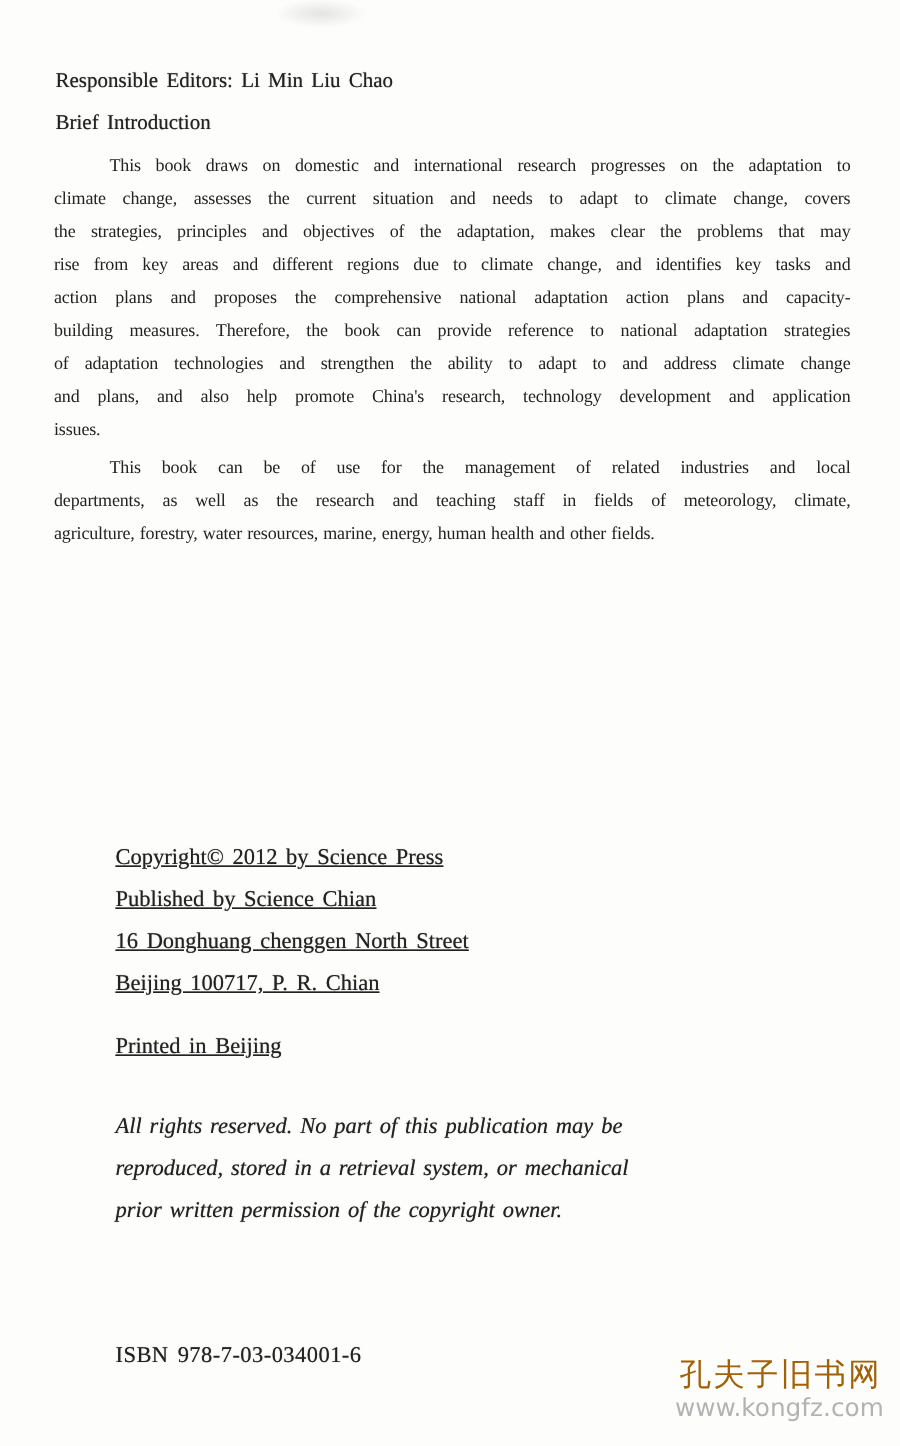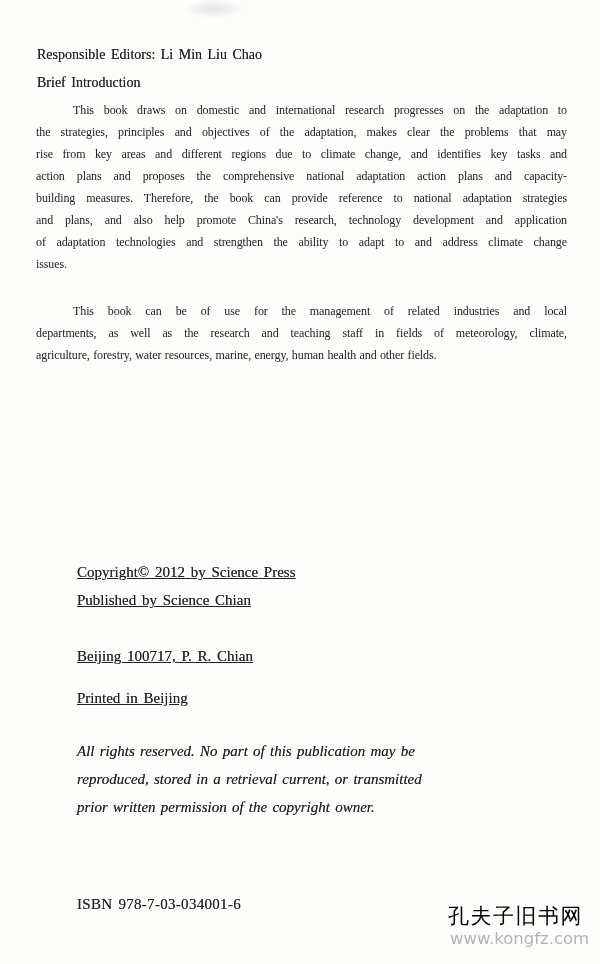--- a/index.html
+++ b/index.html
@@ -74,22 +74,23 @@
     word-spacing: 2px;
     height: 28px; line-height: 28px;
   }
   .wm-name {
     position: absolute;
     left: 448px; top: 902px;
     width: 140px;
     font-family: "DejaVu Serif", serif;
     font-size: 21px;
     letter-spacing: 1.5px;
-    color: #000000;
+    color: #a16207;
     white-space: nowrap;
+    text-align: right;
   }
   .wm-url {
     position: absolute;
     left: 450px; top: 929px;
     width: 140px;
     font-family: "DejaVu Sans", "Liberation Sans", sans-serif;
     font-size: 16.5px;
     color: #b3b3b3;
     white-space: nowrap;
   }
@@ -99,44 +100,46 @@
 
 <div class="page">
 
   <div class="smudge"></div>
 
   <div class="txt hline" style="top:45px">Responsible Editors: Li Min Liu Chao</div>
   <div class="txt hline" style="top:73px">Brief Introduction</div>
 
   <div class="intro" style="top:99px">
     <div class="intro-line indent">This book draws on domestic and international research progresses on the adaptation to</div>
+    <div class="intro-line">climate change, assesses the current situation and needs to adapt to climate change, covers</div>
     <div class="intro-line">the strategies, principles and objectives of the adaptation, makes clear the problems that may</div>
     <div class="intro-line">rise from key areas and different regions due to climate change, and identifies key tasks and</div>
     <div class="intro-line">action plans and proposes the comprehensive national adaptation action plans and capacity-</div>
     <div class="intro-line">building measures. Therefore, the book can provide reference to national adaptation strategies</div>
+    <div class="intro-line">of adaptation technologies and strengthen the ability to adapt to and address climate change</div>
     <div class="intro-line">and plans, and also help promote China's research, technology development and application</div>
-    <div class="intro-line">of adaptation technologies and strengthen the ability to adapt to and address climate change</div>
     <div class="intro-line lastline">issues.</div>
   </div>
 
   <div class="intro" style="top:300px">
     <div class="intro-line indent">This book can be of use for the management of related industries and local</div>
     <div class="intro-line">departments, as well as the research and teaching staff in fields of meteorology, climate,</div>
     <div class="intro-line lastline">agriculture, forestry, water resources, marine, energy, human health and other fields.</div>
   </div>
 
   <div class="txt imprint-line" style="top:558px">Copyright© 2012 by Science Press</div>
   <div class="txt imprint-line" style="top:586px">Published by Science Chian</div>
+  <div class="txt imprint-line" style="top:614px">16 Donghuang chenggen North Street</div>
   <div class="txt imprint-line" style="top:642px">Beijing 100717, P. R. Chian</div>
 
   <div class="txt imprint-line" style="top:684px">Printed in Beijing</div>
 
   <div class="rights">
     <div class="rights-line txt" style="position:static">All rights reserved. No part of this publication may be</div>
-    <div class="rights-line txt" style="position:static">reproduced, stored in a retrieval current, or transmitted</div>
+    <div class="rights-line txt" style="position:static">reproduced, stored in a retrieval system, or mechanical</div>
     <div class="rights-line txt" style="position:static">prior written permission of the copyright owner.</div>
   </div>
 
   <div class="txt isbn-line">ISBN 978-7-03-034001-6</div>
 
   <div class="wm-name">孔夫子旧书网</div>
   <div class="wm-url">www.kongfz.com</div>
 
 </div>
 

